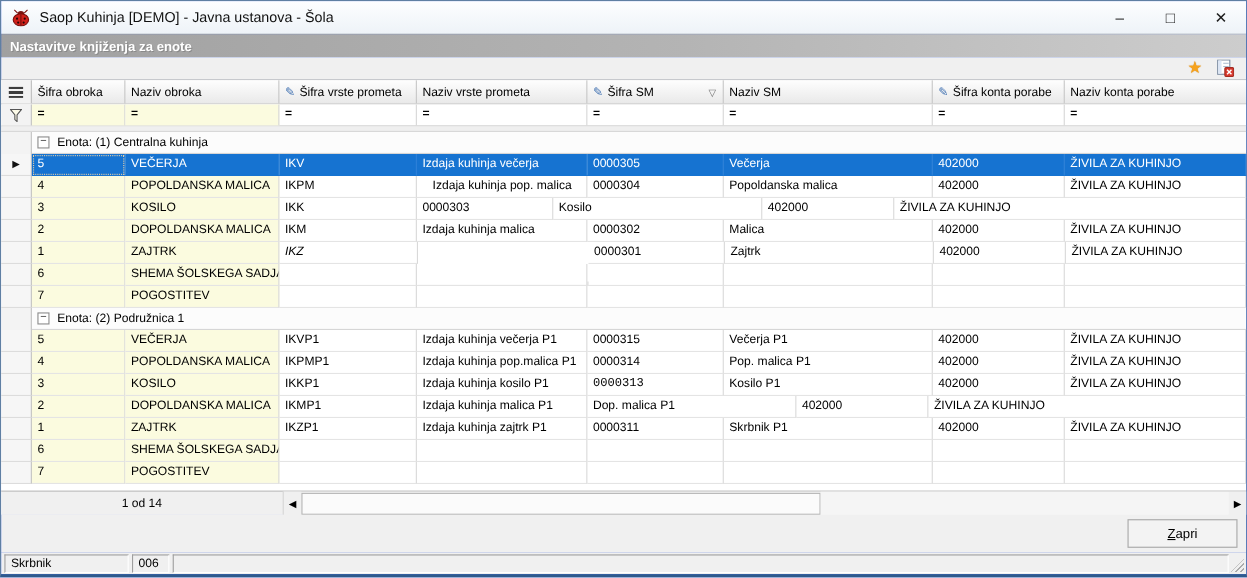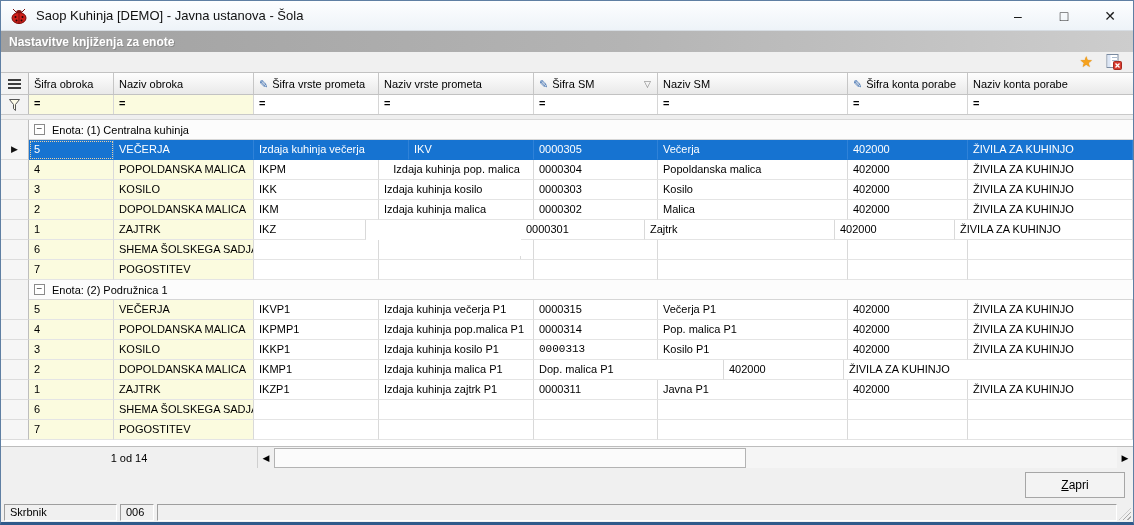--- a/index.html
+++ b/index.html
@@ -184,22 +184,22 @@
             <span class="collapse">−</span>
             <span>Enota: (1) Centralna kuhinja</span>
           </div>
         </div>
         <div class="row">
           <div class="gutter">
             <span class="marker">▶</span>
           </div>
           <div class="dcell yellow sel focus-cell" style="width: 85px;">5</div>
           <div class="dcell yellow sel" style="width: 140px;">VEČERJA</div>
+          <div class="dcell sel" style="width: 125px;">IKV</div>
           <div class="dcell sel" style="width: 155px;">Izdaja kuhinja večerja</div>
-          <div class="dcell sel" style="width: 125px;">IKV</div>
           <div class="dcell sel" style="width: 124px;">0000305</div>
           <div class="dcell sel" style="width: 190px;">Večerja</div>
           <div class="dcell sel" style="width: 120px;">402000</div>
           <div class="dcell sel" style="width: 167px; flex: 1 1 0%;">ŽIVILA ZA KUHINJO</div>
         </div>
         <div class="row">
           <div class="gutter"></div>
           <div class="dcell yellow" style="width: 85px;">4</div>
           <div class="dcell yellow" style="width: 140px;">POPOLDANSKA MALICA</div>
           <div class="dcell" style="width: 125px;">IKPM</div>
@@ -207,42 +207,41 @@
           <div class="dcell" style="width: 124px;">0000304</div>
           <div class="dcell" style="width: 190px;">Popoldanska malica</div>
           <div class="dcell" style="width: 120px;">402000</div>
           <div class="dcell" style="width: 167px; flex: 1 1 0%;">ŽIVILA ZA KUHINJO</div>
         </div>
         <div class="row">
           <div class="gutter"></div>
           <div class="dcell yellow" style="width: 85px;">3</div>
           <div class="dcell yellow" style="width: 140px;">KOSILO</div>
           <div class="dcell" style="width: 125px;">IKK</div>
-          <div class="dcell" style="width: 155px;">Izdaja kuhinja kosilo</div>
           <div class="dcell" style="width: 124px;">0000303</div>
           <div class="dcell" style="width: 190px;">Kosilo</div>
           <div class="dcell" style="width: 120px;">402000</div>
           <div class="dcell" style="width: 167px; flex: 1 1 0%;">ŽIVILA ZA KUHINJO</div>
         </div>
         <div class="row">
           <div class="gutter"></div>
           <div class="dcell yellow" style="width: 85px;">2</div>
           <div class="dcell yellow" style="width: 140px;">DOPOLDANSKA MALICA</div>
           <div class="dcell" style="width: 125px;">IKM</div>
           <div class="dcell" style="width: 155px;">Izdaja kuhinja malica</div>
           <div class="dcell" style="width: 124px;">0000302</div>
           <div class="dcell" style="width: 190px;">Malica</div>
           <div class="dcell" style="width: 120px;">402000</div>
           <div class="dcell" style="width: 167px; flex: 1 1 0%;">ŽIVILA ZA KUHINJO</div>
         </div>
         <div class="row">
           <div class="gutter"></div>
           <div class="dcell yellow" style="width: 85px;">1</div>
           <div class="dcell yellow" style="width: 140px;">ZAJTRK</div>
-          <div class="dcell" style="width: 112px;">IKZ</div>
+          <div class="dcell" style="width: 126px; font-style: italic;">IKZ</div>
           <div class="dcell" style="width: 155px; margin-top: 36px;">Izdaja kuhinja zajtrk</div>
           <div class="dcell" style="width: 124px;">0000301</div>
           <div class="dcell" style="width: 190px;">Zajtrk</div>
           <div class="dcell" style="width: 120px;">402000</div>
           <div class="dcell" style="width: 167px; flex: 1 1 0%;">ŽIVILA ZA KUHINJO</div>
         </div>
         <div class="row">
           <div class="gutter"></div>
           <div class="dcell yellow" style="width: 85px;">6</div>
           <div class="dcell yellow" style="width: 140px;">SHEMA ŠOLSKEGA SADJA</div>
@@ -314,21 +313,21 @@
           <div class="dcell" style="width: 120px;">402000</div>
           <div class="dcell" style="width: 167px; flex: 1 1 0%;">ŽIVILA ZA KUHINJO</div>
         </div>
         <div class="row">
           <div class="gutter"></div>
           <div class="dcell yellow" style="width: 85px;">1</div>
           <div class="dcell yellow" style="width: 140px;">ZAJTRK</div>
           <div class="dcell" style="width: 125px;">IKZP1</div>
           <div class="dcell" style="width: 155px;">Izdaja kuhinja zajtrk P1</div>
           <div class="dcell" style="width: 124px;">0000311</div>
-          <div class="dcell" style="width: 190px;">Javna P1</div>
+          <div class="dcell" style="width: 190px;">Skrbnik P1</div>
           <div class="dcell" style="width: 120px;">402000</div>
           <div class="dcell" style="width: 167px; flex: 1 1 0%;">ŽIVILA ZA KUHINJO</div>
         </div>
         <div class="row">
           <div class="gutter"></div>
           <div class="dcell yellow" style="width: 85px;">6</div>
           <div class="dcell yellow" style="width: 140px;">SHEMA ŠOLSKEGA SADJA</div>
           <div class="dcell" style="width: 125px;"></div>
           <div class="dcell" style="width: 155px;"></div>
           <div class="dcell" style="width: 124px;"></div>

